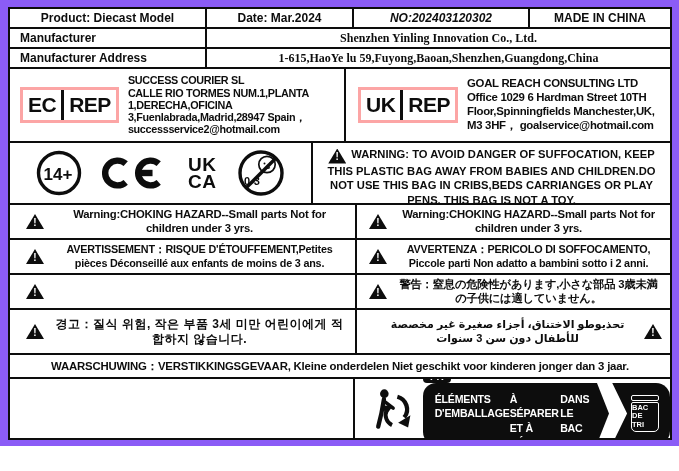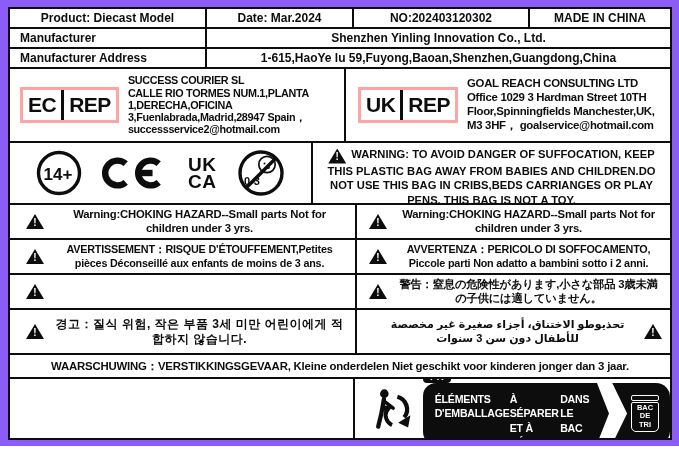--- a/index.html
+++ b/index.html
@@ -8,24 +8,24 @@
   .label { position:absolute; left:8px; top:7px; right:7px; bottom:6px; border:2.5px solid #0d0d0d; display:flex; flex-direction:column; background:#fff; }
 
   .row { display:flex; border-bottom:2px solid #0d0d0d; flex:0 0 auto; min-height:0; }
   .row:last-child { border-bottom:0; flex:1 1 auto; }
   .cell { border-right:2px solid #0d0d0d; box-sizing:border-box; display:flex; align-items:center; justify-content:center; overflow:hidden; }
   .cell:last-child { border-right:0; }
 
   .r-head, .r-mfr, .r-addr { height:18px; font-size:12px; }
   .c-product { flex:0 0 197px; }
   .c-date  { flex:0 0 147px; }
-  .c-no    { flex:0 0 176px; }
+  .c-no    { flex:0 0 176px;font-style:italic; }
   .c-origin{ flex:1; }
   .c-label { flex:0 0 197px; justify-content:flex-start; padding-left:10px; }
-  .c-value { flex:1; }
+  .c-value { flex:1;font-family:Liberation Serif, serif; }
 
   .r-rep { height:72px; }
   .rep-cell { flex:0 0 336px; justify-content:flex-start; padding-left:10px; gap:9px; }
   .rep-cell:last-child { flex:1; padding-left:12px; }
   .rep-badge { display:inline-flex; border:3px solid #fca5a5; flex:0 0 auto; }
   .rep-badge span { padding:3px 5px; font-size:21px; letter-spacing:-0.5px; }
   .rep-badge span + span { border-left:3px solid #0d0d0d; }
   .rep-text { font-size:10.8px; line-height:1.14; letter-spacing:-0.3px; }
   .rep-text.uk { font-size:11.4px; line-height:1.22; }
 
@@ -54,21 +54,21 @@
 
   .empty-cell { flex:0 0 345px; }
   .triman-cell { flex:1; justify-content:flex-start; padding-left:14px; gap:8px; }
 
   .bubble { position:relative; display:flex; align-items:stretch; height:62px; margin-top:10px; }
   .fr-tag { position:absolute; top:-13px; left:0; background:#0d0d0d; color:#fff; font-size:10px; padding:1px 7px 1px 7px; border-radius:4px; letter-spacing:0.5px; }
   .bubble-text { background:#0d0d0d; color:#fff; border-radius:13px 0 0 13px; padding:9px 4px 9px 13px; font-size:10.6px; line-height:1.38; letter-spacing:-0.2px; display:flex; justify-content:center; width:152px; }
   .notch { width:17px; background:#0d0d0d; clip-path:polygon(0 0,28% 0,100% 50%,28% 100%,0 100%); margin-right:3px; }
   .bin-wrap { background:#0d0d0d; border-radius:0 14px 14px 0; width:58px; clip-path:polygon(0 0,100% 0,100% 100%,0 100%,26% 50%); display:flex; flex-direction:column; align-items:center; justify-content:center; padding-left:8px; box-sizing:border-box; }
   .bin-lid { width:26px; height:4px; border:1.6px solid #fff; border-radius:2px; margin-bottom:1px; }
-  .bin-body { border:1.8px solid #fff; border-radius:2px 2px 5px 5px; width:26px; padding:1px 0 2px 0; text-align:center; color:#fff; font-size:7.5px; line-height:1.15; }
+  .bin-body { border:1.8px solid #fff; border-radius:2px 2px 5px 5px; width:26px; padding:1px 0 2px 0; color:#fff; font-size:7.5px; line-height:1.15; }
 </style>
 </head>
 <body>
 
 <div class="page">
   <div class="label">
 
     <div class="row r-head">
       <div class="cell c-product">Product: Diecast Model</div>
       <div class="cell c-date">Date: Mar.2024</div>
@@ -100,21 +100,21 @@
           <div>successservice2@hotmail.com</div>
         </div>
       </div>
       <div class="cell rep-cell">
         <div class="rep-badge">
           <span>UK</span>
             <span>REP</span>
         </div>
         <div class="rep-text uk">
           <div>GOAL REACH CONSULTING LTD</div>
-          <div>Office 1029 3 Hardman Street 10TH</div>
+          <div>Office 1029 6 Hardman Street 10TH</div>
           <div>Floor,Spinningfields Manchester,UK,</div>
           <div>M3 3HF， goalservice@hotmail.com</div>
         </div>
       </div>
     </div>
 
     <div class="row r-marks">
       <div class="cell marks-cell">
         <svg width="48" height="48" viewBox="0 0 48 48">
           <circle cx="24" cy="24" r="20.5" fill="none" stroke="#0d0d0d" stroke-width="3.4"></circle>

